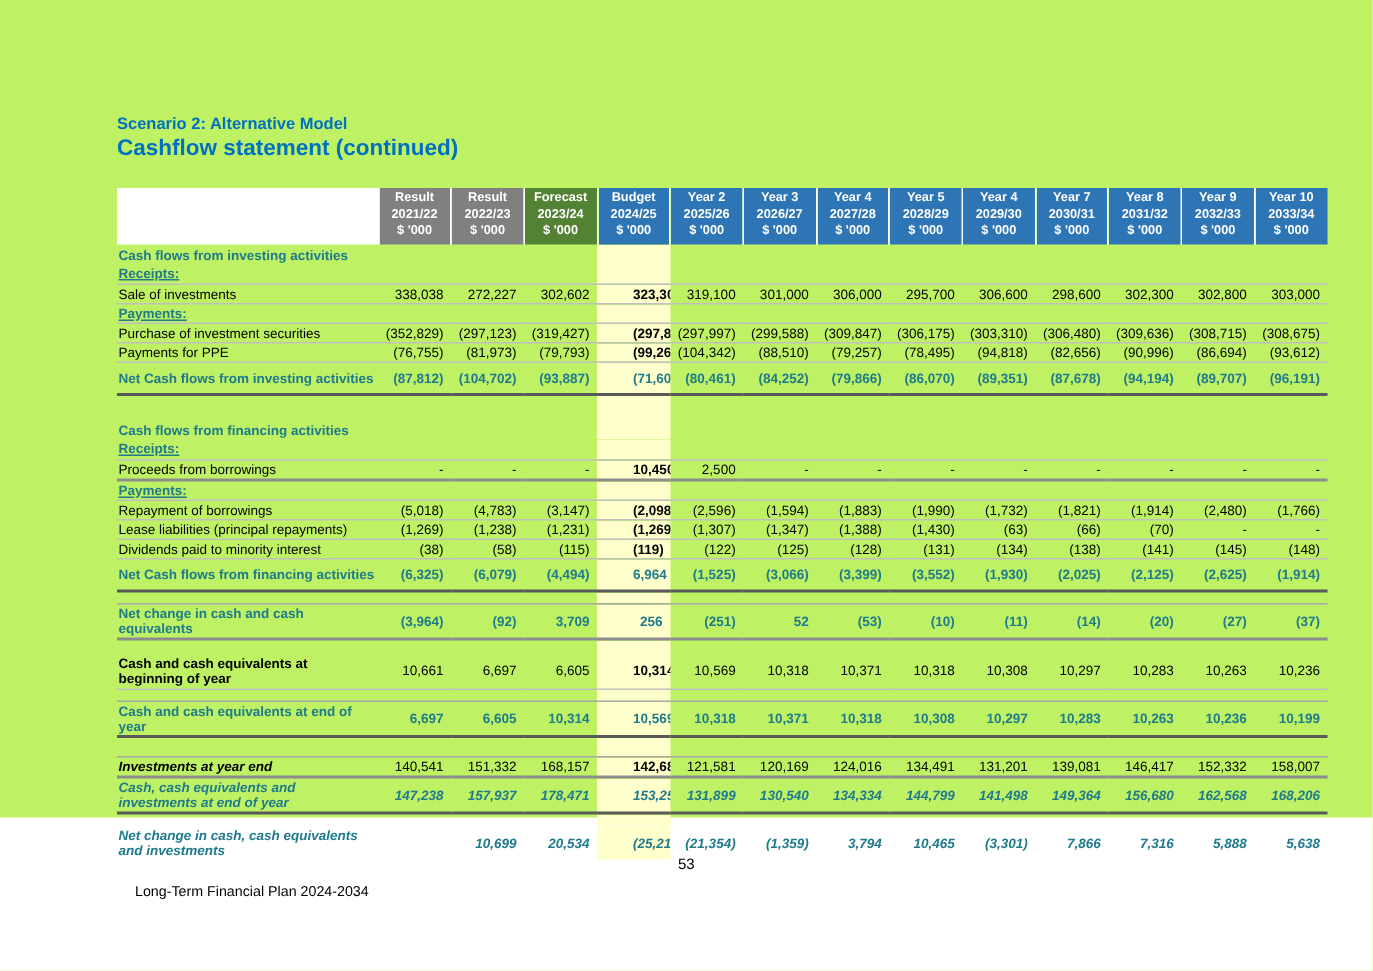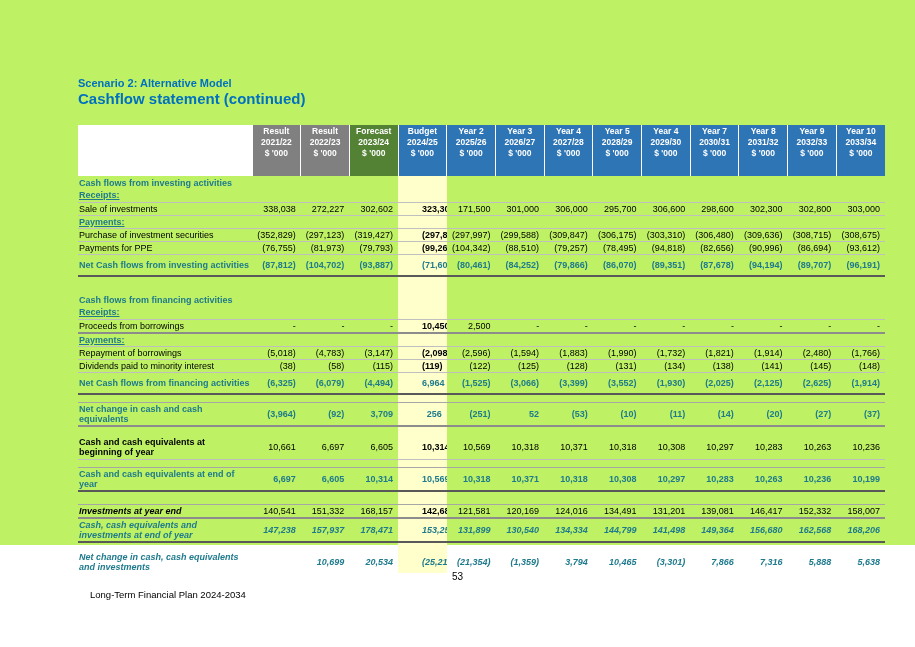--- a/index.html
+++ b/index.html
@@ -12,21 +12,21 @@
 
   .subtitle { position:absolute; left:78px; top:77px; font-size:11px; font-weight:bold; color:#0070C0; }
   .title    { position:absolute; left:78px; top:90px; font-size:15px; font-weight:bold; color:#0070C0; }
 
   .tablewrap { position:absolute; left:78px; top:125px; width:807px; }
   table { border-collapse:collapse; table-layout:fixed; width:807px; }
   td { font-size:9px; color:#000; vertical-align:middle; overflow:hidden; }
 
   
   td.hdr { color:#fff; font-weight:bold; text-align:center; font-size:8.5px;
-           line-height:11px; padding:1px 0 17px 0; border-right:1px solid #fff; }
+           line-height:11px; padding:1px 0 4px 0; border-right:1px solid #fff; }
   td.hdr:last-child { border-right:none; }
   td.h-gray  { background:#808080; }
   td.h-green { background:#548235; }
   td.h-blue  { background:#2E75B6; }
   td.h-empty { background:#fff; border-right:1px solid #fff; }
 
   
   td.lbl { text-align:left; padding:1px 2px 1px 1px; line-height:10px; }
   td.val { text-align:right; padding:1px 5px 1px 0; }
 
@@ -182,21 +182,21 @@
             <td class="val bb-thin"></td>
             <td class="val bb-thin"></td>
             <td class="val bb-thin"></td>
           </tr>
           <tr class="r-data">
             <td class="lbl bb-thin">Sale of investments</td>
             <td class="val bb-thin">338,038</td>
             <td class="val bb-thin">272,227</td>
             <td class="val bb-thin">302,602</td>
             <td class="val bb-thin hl">323,300</td>
-            <td class="val bb-thin">171,500</td>
+            <td class="val bb-thin">319,100</td>
             <td class="val bb-thin">301,000</td>
             <td class="val bb-thin">306,000</td>
             <td class="val bb-thin">295,700</td>
             <td class="val bb-thin">306,600</td>
             <td class="val bb-thin">298,600</td>
             <td class="val bb-thin">302,300</td>
             <td class="val bb-thin">302,800</td>
             <td class="val bb-thin">303,000</td>
           </tr>
           <tr class="r-sub">
@@ -353,20 +353,36 @@
             <td class="val bb-thin">(1,594)</td>
             <td class="val bb-thin">(1,883)</td>
             <td class="val bb-thin">(1,990)</td>
             <td class="val bb-thin">(1,732)</td>
             <td class="val bb-thin">(1,821)</td>
             <td class="val bb-thin">(1,914)</td>
             <td class="val bb-thin">(2,480)</td>
             <td class="val bb-thin">(1,766)</td>
           </tr>
           <tr class="r-data">
+            <td class="lbl bb-thin">Lease liabilities (principal repayments)</td>
+            <td class="val bb-thin">(1,269)</td>
+            <td class="val bb-thin">(1,238)</td>
+            <td class="val bb-thin">(1,231)</td>
+            <td class="val bb-thin hl">(1,269)</td>
+            <td class="val bb-thin">(1,307)</td>
+            <td class="val bb-thin">(1,347)</td>
+            <td class="val bb-thin">(1,388)</td>
+            <td class="val bb-thin">(1,430)</td>
+            <td class="val bb-thin">(63)</td>
+            <td class="val bb-thin">(66)</td>
+            <td class="val bb-thin">(70)</td>
+            <td class="val bb-thin">-</td>
+            <td class="val bb-thin">-</td>
+          </tr>
+          <tr class="r-data">
             <td class="lbl bb-thin">Dividends paid to minority interest</td>
             <td class="val bb-thin">(38)</td>
             <td class="val bb-thin">(58)</td>
             <td class="val bb-thin">(115)</td>
             <td class="val bb-thin hl">(119)</td>
             <td class="val bb-thin">(122)</td>
             <td class="val bb-thin">(125)</td>
             <td class="val bb-thin">(128)</td>
             <td class="val bb-thin">(131)</td>
             <td class="val bb-thin">(134)</td>

